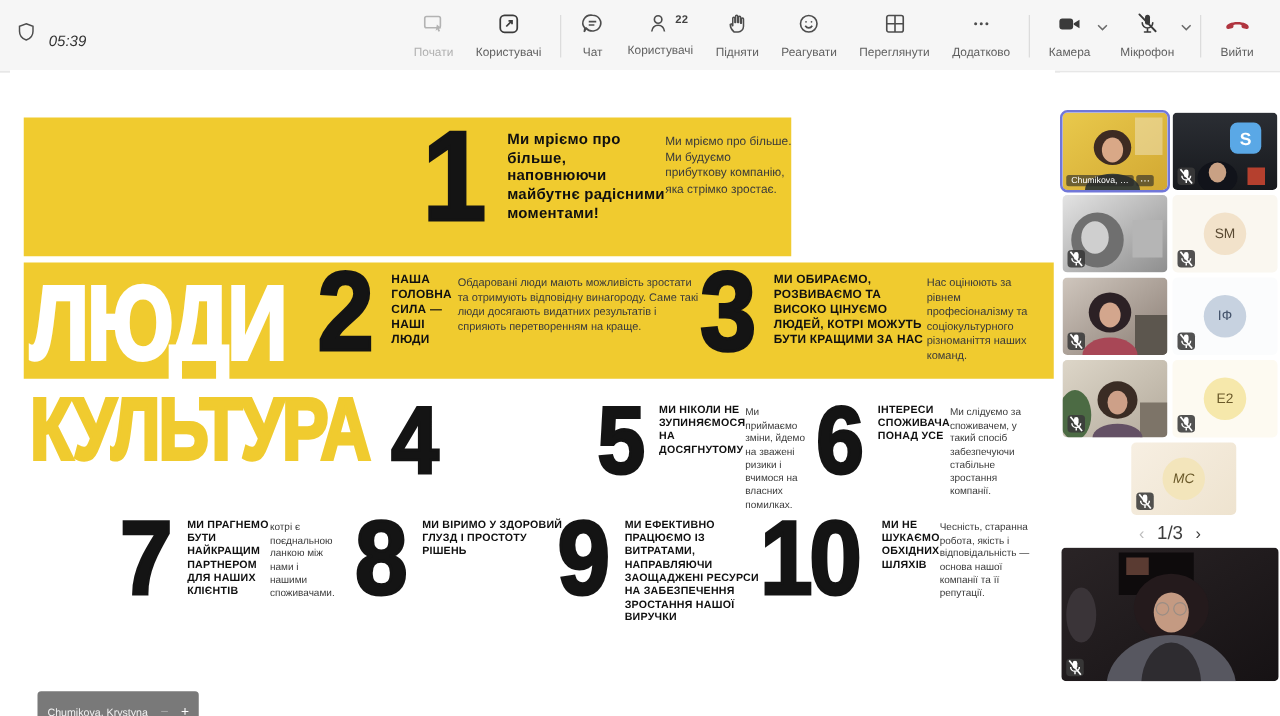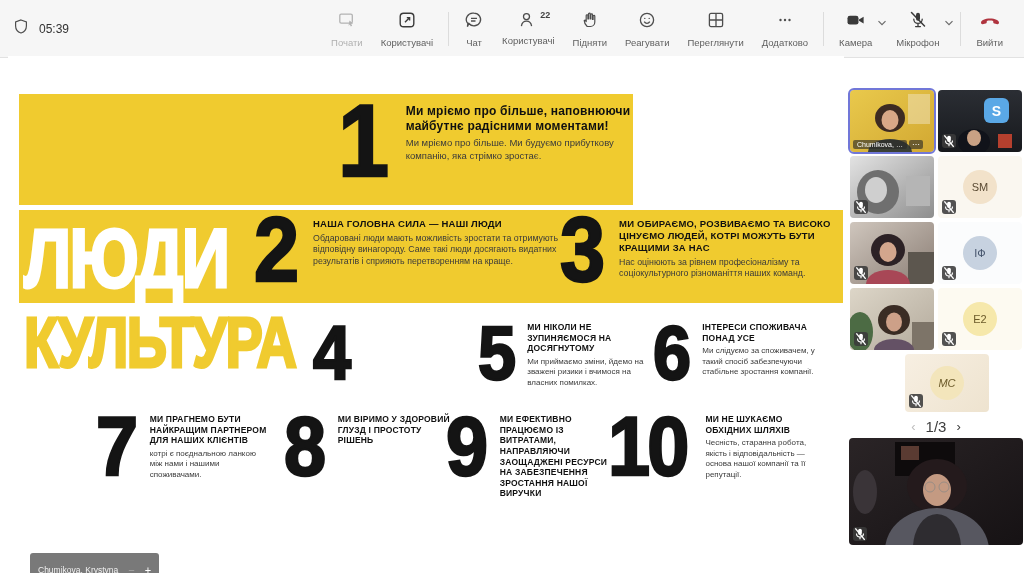--- a/index.html
+++ b/index.html
@@ -2,21 +2,21 @@
 <html><head>
 <meta charset="utf-8">
 <style>
   html,body{margin:0;padding:0;background:#fff;}
   .app{position:relative;width:1024px;height:573px;background:#ffffff;overflow:hidden;
        font-family:"Liberation Sans",sans-serif;}
 
   
   .toolbar{position:absolute;left:0;top:0;right:0;height:58px;background:#f6f6f6;
            border-bottom:1px solid #e2e2e2;display:flex;align-items:center;box-sizing:border-box;padding:0 12px;}
-  .tb-left{display:flex;align-items:center;gap:9px;}
+  .tb-left{display:flex;align-items:flex-end;gap:9px;font-style:italic;}
   .timer{font-size:12px;color:#323232;}
   .tb-right{margin-left:auto;display:flex;align-items:center;}
   .tb-item{display:flex;flex-direction:column;align-items:center;justify-content:center;
            gap:3px;padding:4px 9px;cursor:pointer;}
   .tb-item .lbl{font-size:9.5px;color:#5f5f5f;white-space:nowrap;}
   .tb-item.disabled .lbl{color:#b0b0b0;}
   .tb-div{width:1px;height:34px;background:#dcdcdc;margin:0 6px;}
   .chev{margin:-14px 0 0 -4px;}
   .badge{font-size:9px;color:#424242;font-weight:bold;position:absolute;top:-2px;right:-12px;}
   .iconwrap{position:relative;height:20px;display:flex;align-items:center;}
@@ -33,21 +33,21 @@
         position:absolute;line-height:1;}
   .word-dream{left:7px;top:6px;font-size:96px;}
   .word-people{left:5px;top:6px;font-size:84px;}
   .word-culture{left:16px;top:252px;font-size:70px;color:#F0CB2F;-webkit-text-stroke:3px #F0CB2F;
         font-weight:bold;white-space:nowrap;letter-spacing:-2px;transform:scaleX(.8);
         transform-origin:left center;position:absolute;line-height:1;}
 
   .pt{position:absolute;display:flex;}
   .pt-num{font-weight:bold;color:#141414;line-height:.82;letter-spacing:-3px;
           -webkit-text-stroke:2.5px #141414;transform:scaleX(.9);transform-origin:left top;}
-  .pt-text{display:flex;flex-direction:column;}
+  .pt-text{display:flex;flex-direction:row;}
   .pt-title{font-size:8.5px;font-weight:bold;color:#101010;line-height:1.25;letter-spacing:.2px;}
   .pt-body{font-size:8px;color:#3a3a3a;line-height:1.32;margin-top:3px;}
 
   .p1{left:330px;top:44px;} .p1 .pt-num{font-size:102px;margin-right:14px;}
   .p1 .pt-text{width:228px;padding-top:4px;} .p1 .pt-title{font-size:12px;line-height:1.22;}
   .p1 .pt-body{font-size:9.5px;margin-top:4px;}
 
   .p2{left:246px;top:158px;} .p3{left:552px;top:158px;}
   .p2 .pt-num,.p3 .pt-num{font-size:90px;margin-right:12px;}
   .p2 .pt-text{width:248px;padding-top:4px;} .p3 .pt-text{width:212px;padding-top:4px;}

